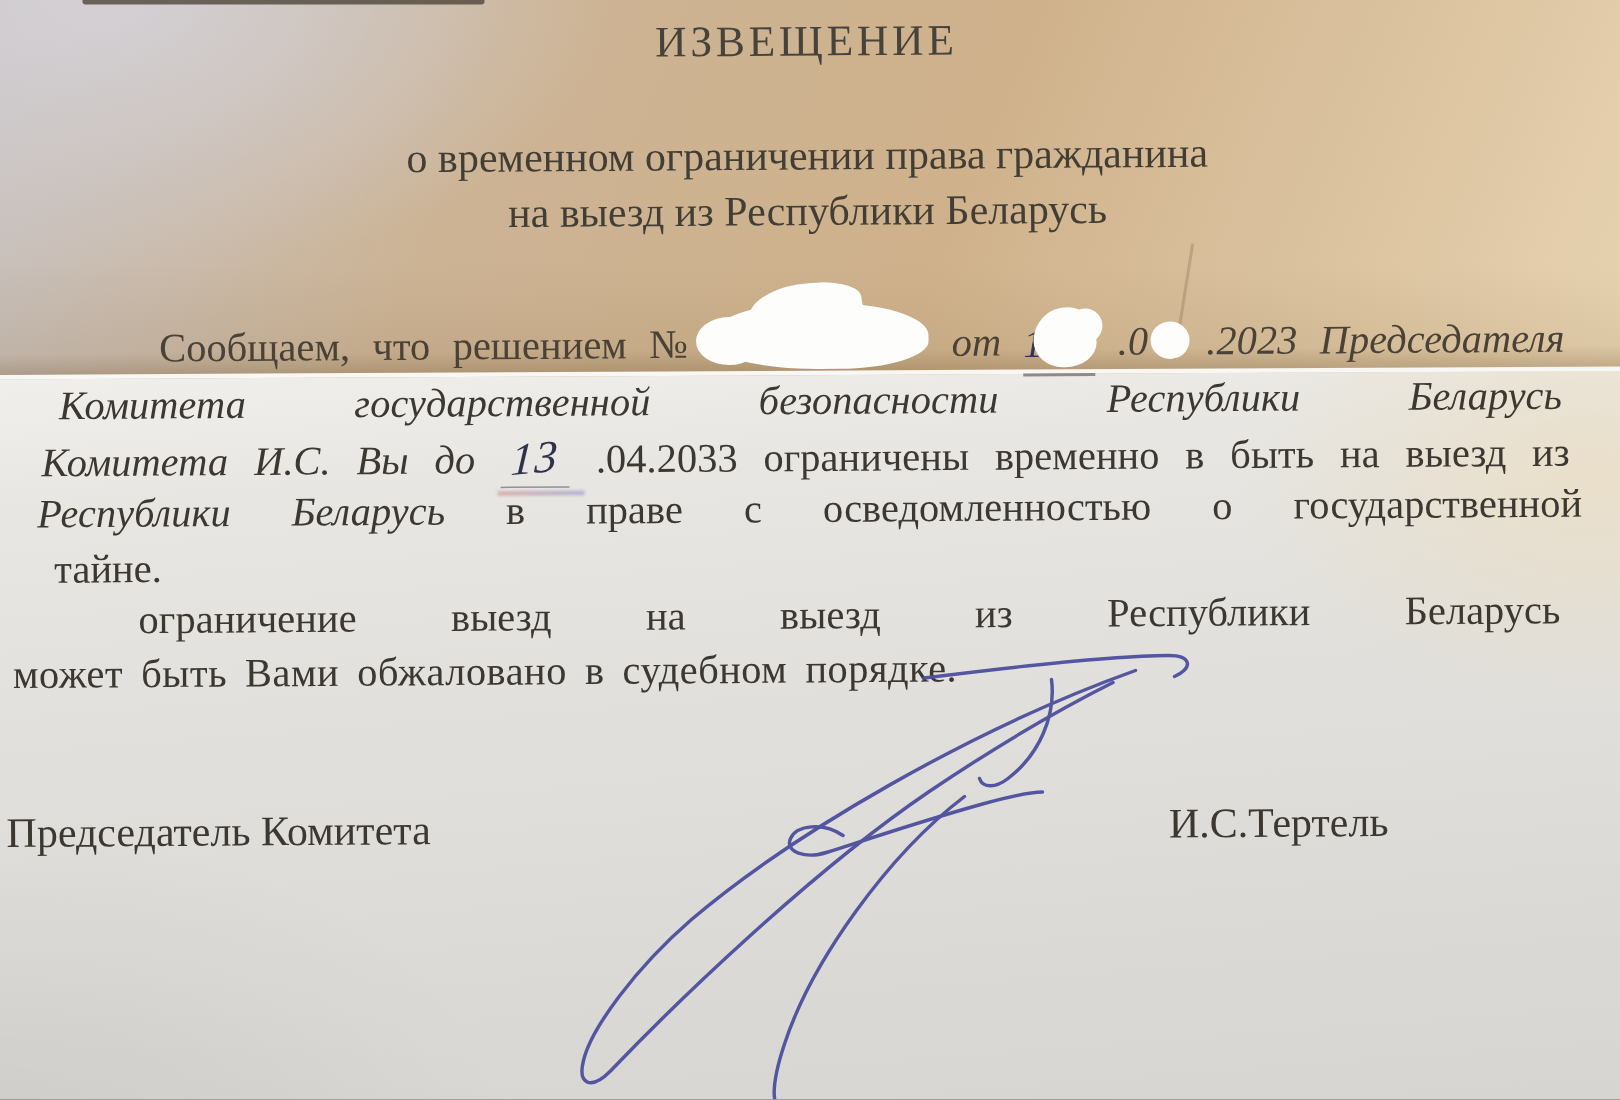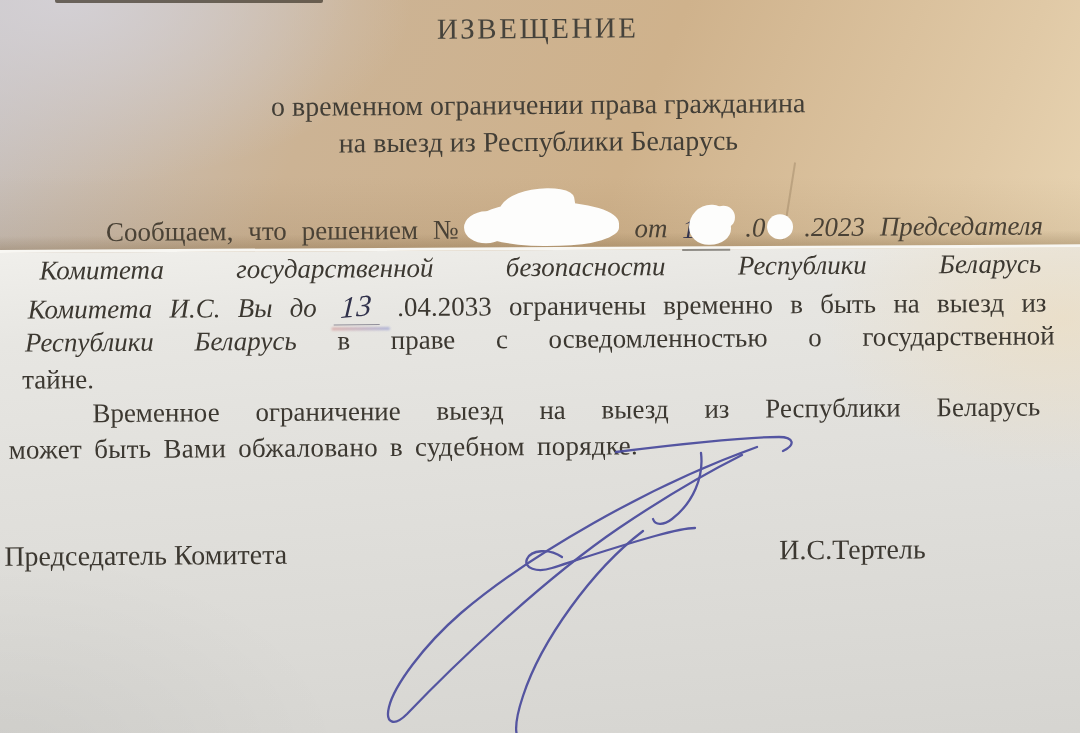--- a/index.html
+++ b/index.html
@@ -52,21 +52,21 @@
   .jline {
     position:absolute; display:flex; justify-content:space-between;
     align-items:baseline; font-size:27px; white-space:nowrap;
   }
   .it { font-style:italic; }
   .l-p1l1 { left:107px; right:36px; top:214px; color:#4a4236; }
   .l-p1l2 { left:40px;  right:38px; top:252px; font-style:italic; }
   .l-p1l3 { left:28px;  right:33px; top:288px; }
   .l-p1l4 { left:25px;  right:25px; top:324px; }
   .line-plain { position:absolute; font-size:27px; white-space:nowrap; }
-  .l-p1l5 { left:22px; top:361px; }
+  .l-p1l5 { left:36px; top:361px; }
   .l-p2l1 { left:92px; right:40px; top:395px; }
   .l-p2l2 { left:8px;  top:431px; letter-spacing:.3px; word-spacing:5px; }
   .sig-left  { left:3px;   top:537px; font-size:28px; }
   .sig-right { left:778px; top:536px; font-size:28px; }
   
   .blob { background:#fdfdfc; position:relative; z-index:5; }
   .blobA {
     width:146px; height:44px; align-self:flex-start; margin-top:-12px;
     border-radius:48% 52% 45% 55% / 60% 55% 45% 50%;
   }
@@ -182,21 +182,20 @@
       <span>праве</span>
       <span>с</span>
       <span>осведомленностью</span>
       <span>о</span>
       <span>государственной</span>
     </div>
 
     <div class="line-plain l-p1l5">тайне.</div>
 
     <div class="jline l-p2l1">
-      <span>Временное</span>
       <span>ограничение</span>
       <span>выезд</span>
       <span>на</span>
       <span>выезд</span>
       <span>из</span>
       <span>Республики</span>
       <span>Беларусь</span>
     </div>
     <div class="line-plain l-p2l2">может быть Вами обжаловано в судебном порядке.</div>
 

